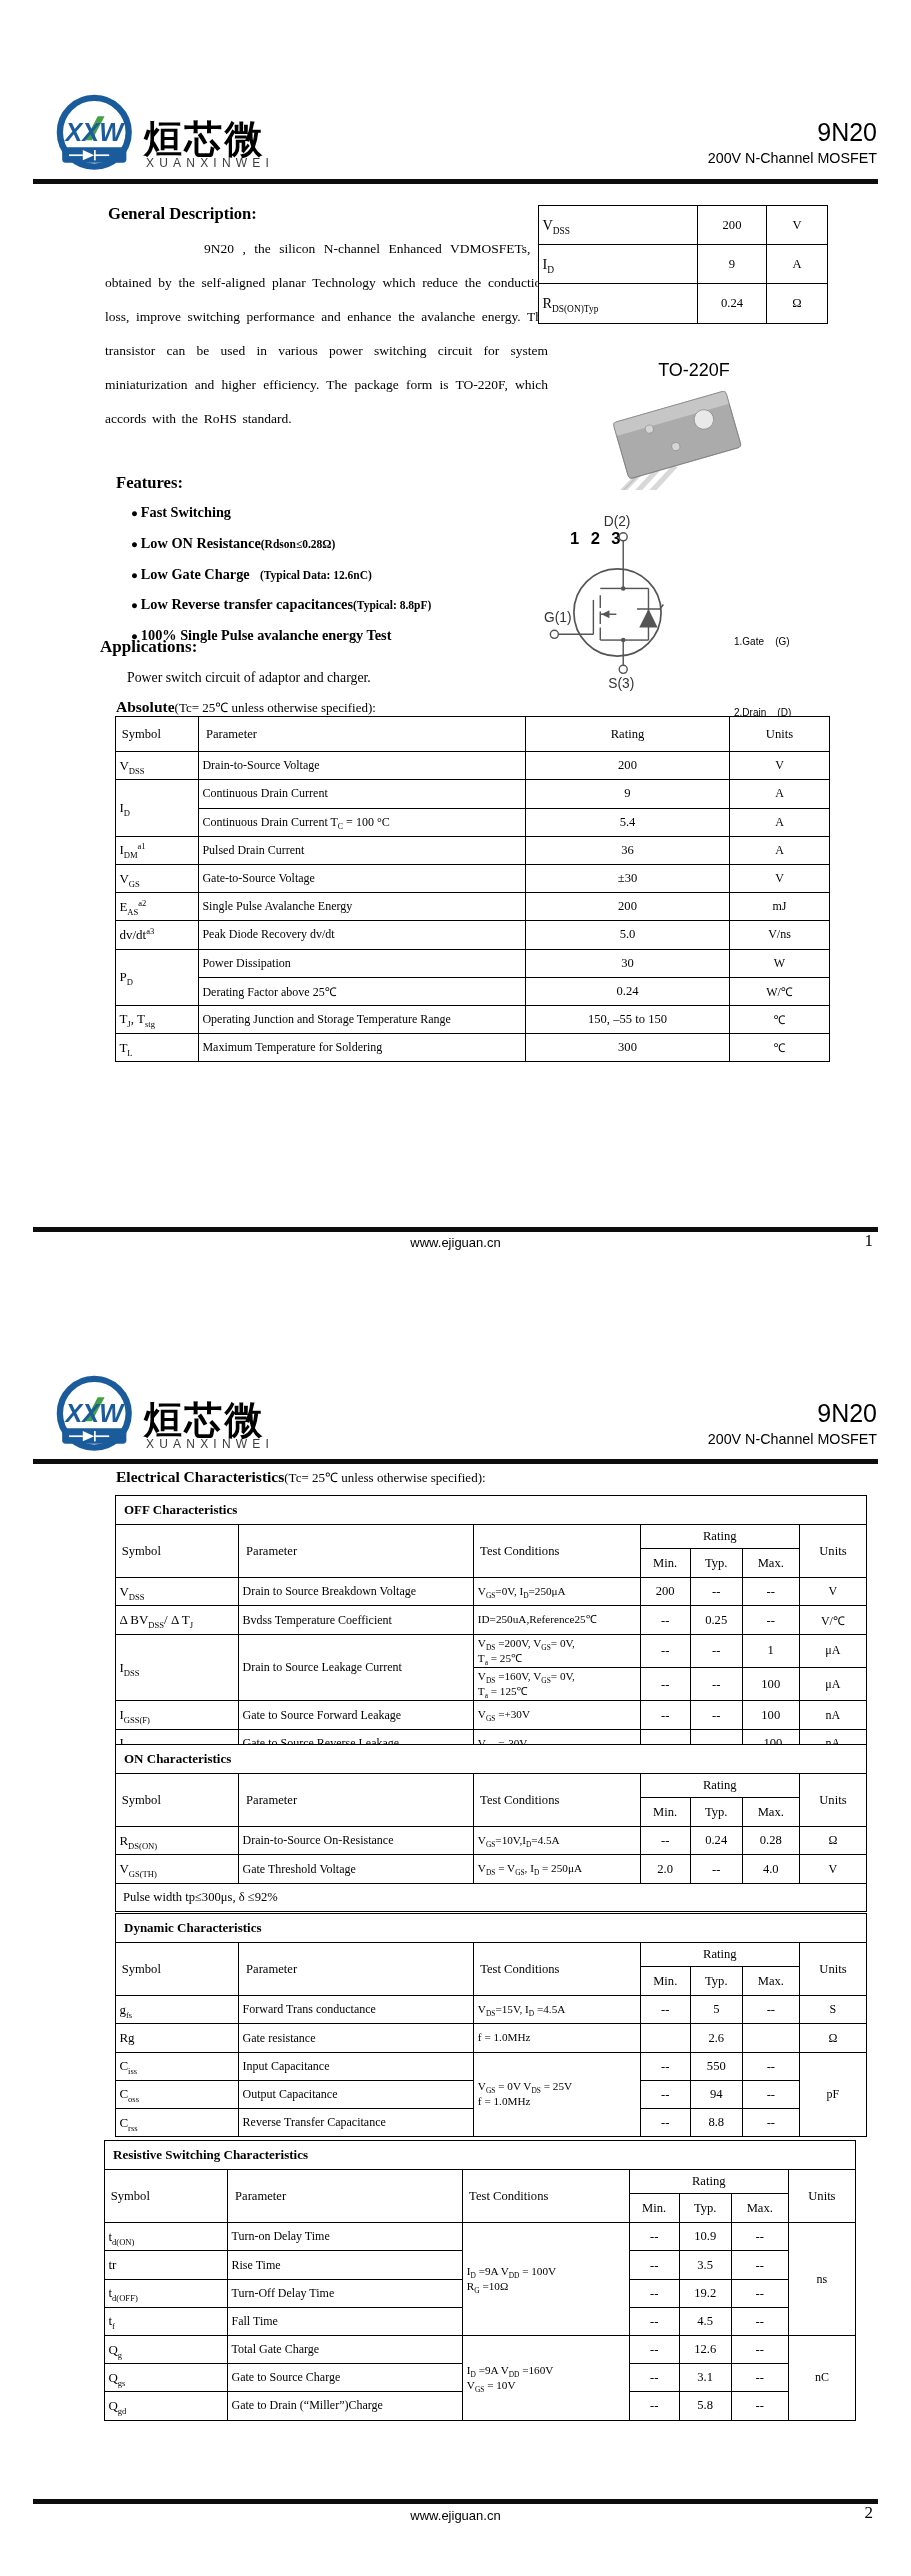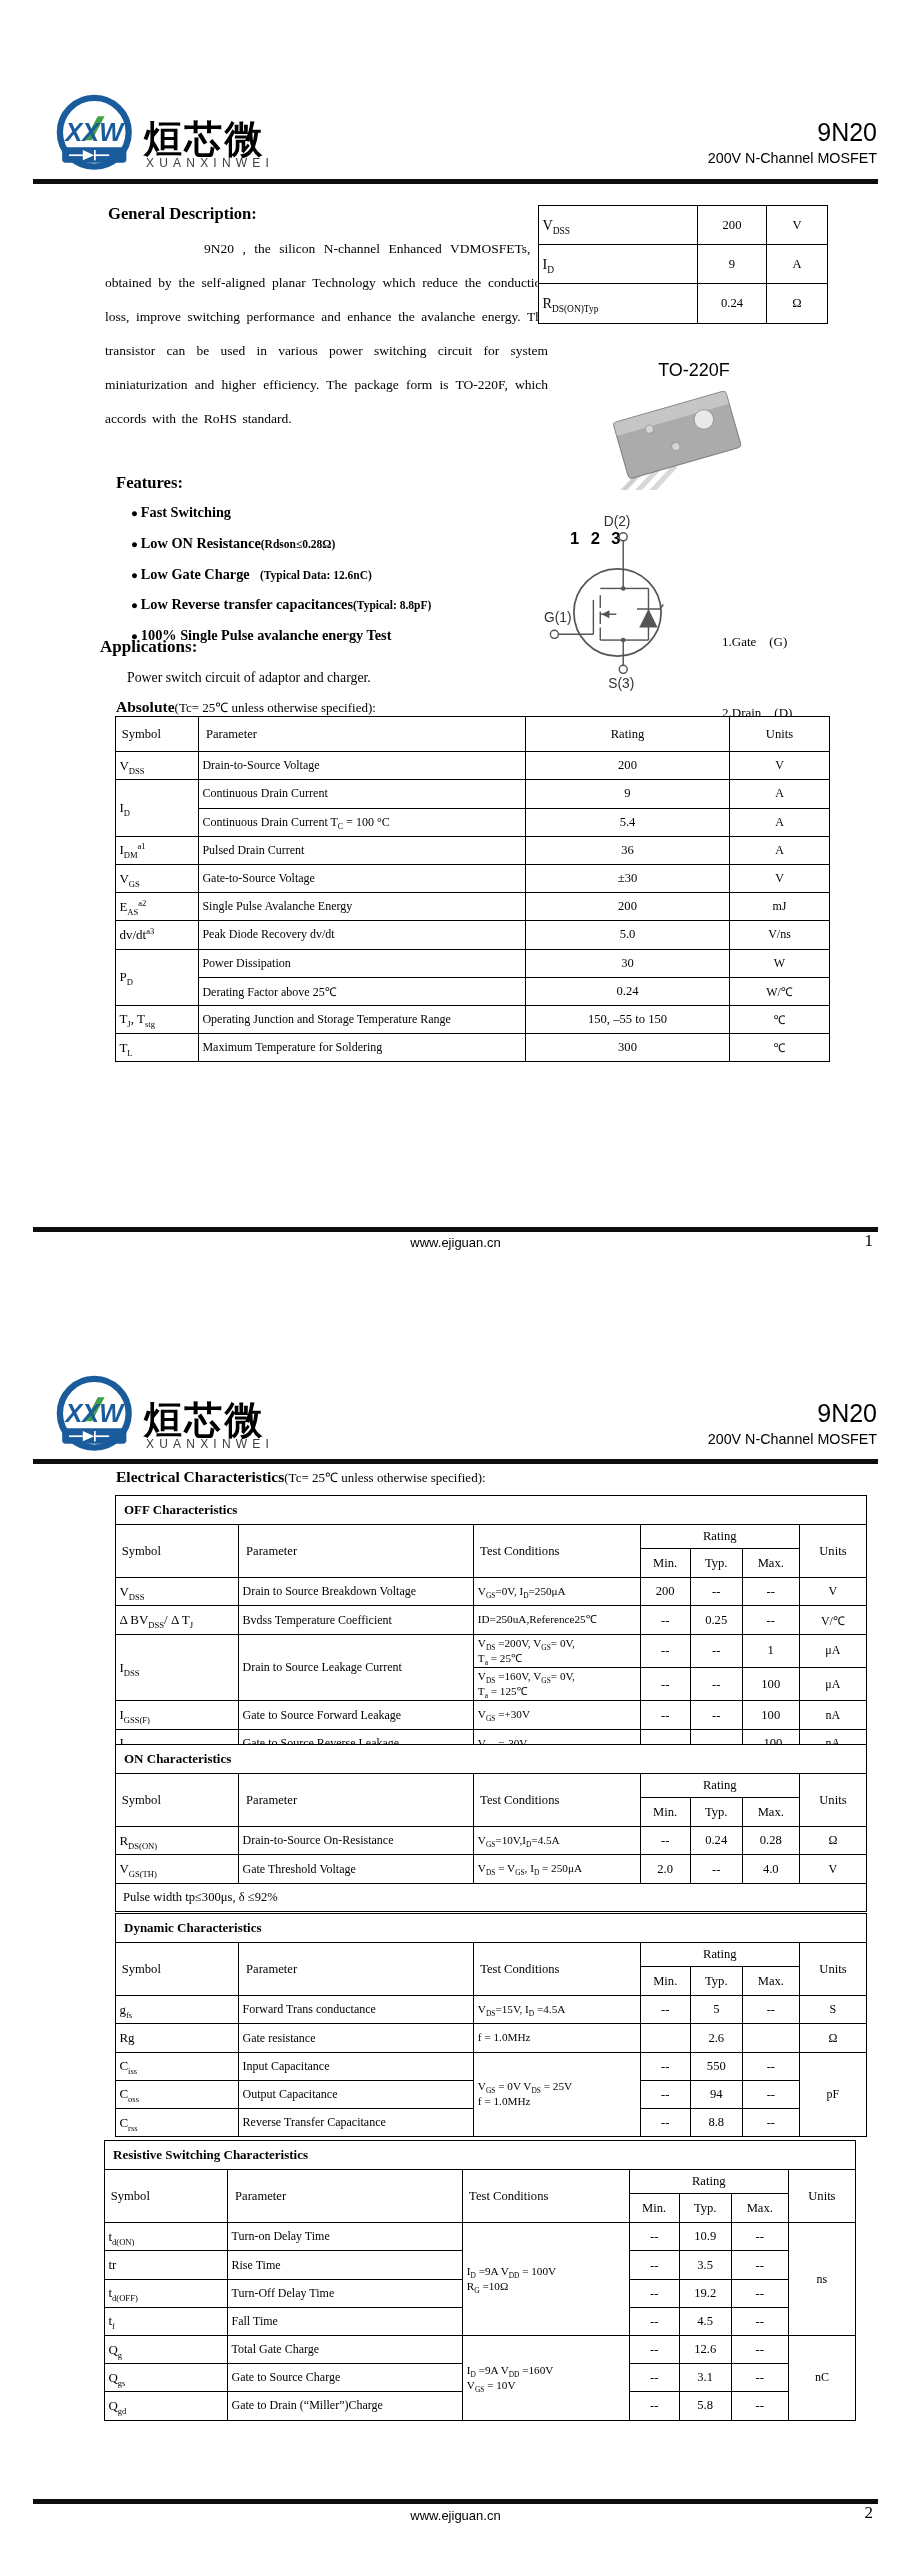--- a/index.html
+++ b/index.html
@@ -43,21 +43,21 @@
   sup{font-size:0.66em;line-height:0;}
 
   .qt td{height:36px;}
   .qt .sym{font-size:14.3px;}
   .abs-t td{height:25px;}
   .abs-t tr.hdr td{height:32px;}
   .off-t tr.h1 td{height:20.7px;}
   .off-t tr.h2 td{height:26px;}
   .off-t tr.r td{height:25px;}
   .off-t tr.r2 td{height:29px;}
-  .legend{white-space:pre;font-family:Liberation Serif, serif;font-size:13px;line-height:23.5px;}
+  .legend{white-space:pre;font-family:Liberation Sans, sans-serif;font-size:10px;line-height:23.5px;margin-left:12px;}
   .pins{font-family:"Liberation Sans",sans-serif;font-weight:bold;font-size:16.6px;letter-spacing:3.4px;}
   .pkg-label{font-family:"Liberation Sans",sans-serif;font-size:18px;text-align:center;}
   .footer-url{position:absolute;left:0;right:0;text-align:center;
               font-family:"Liberation Sans",sans-serif;font-size:13px;}
   .footer-page{position:absolute;right:38px;font-size:17px;}
 </style>
 </head>
 <body>
 
 <div class="page">

